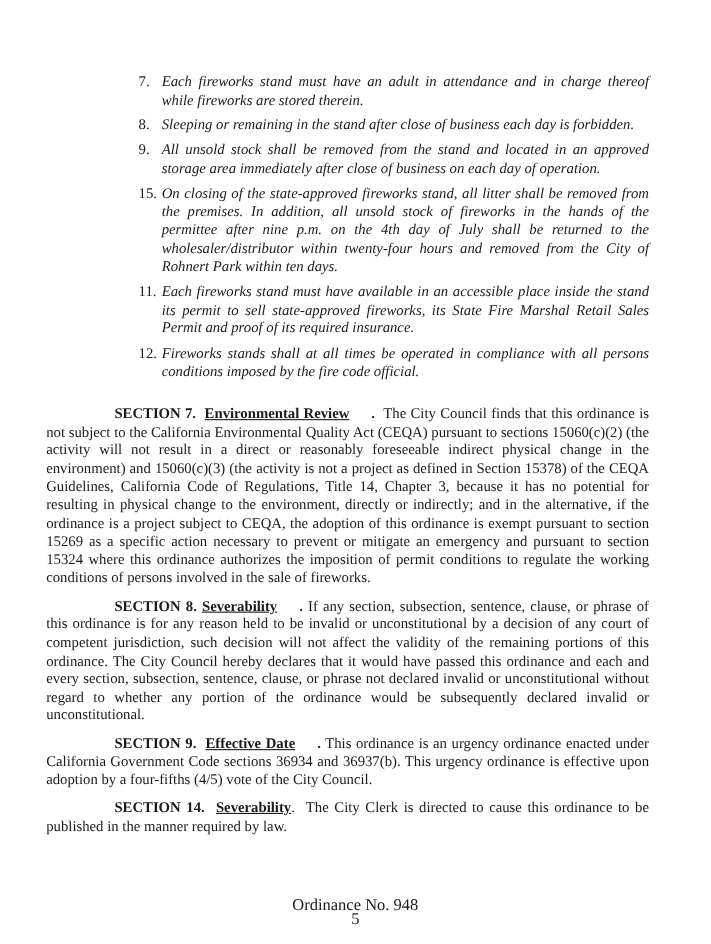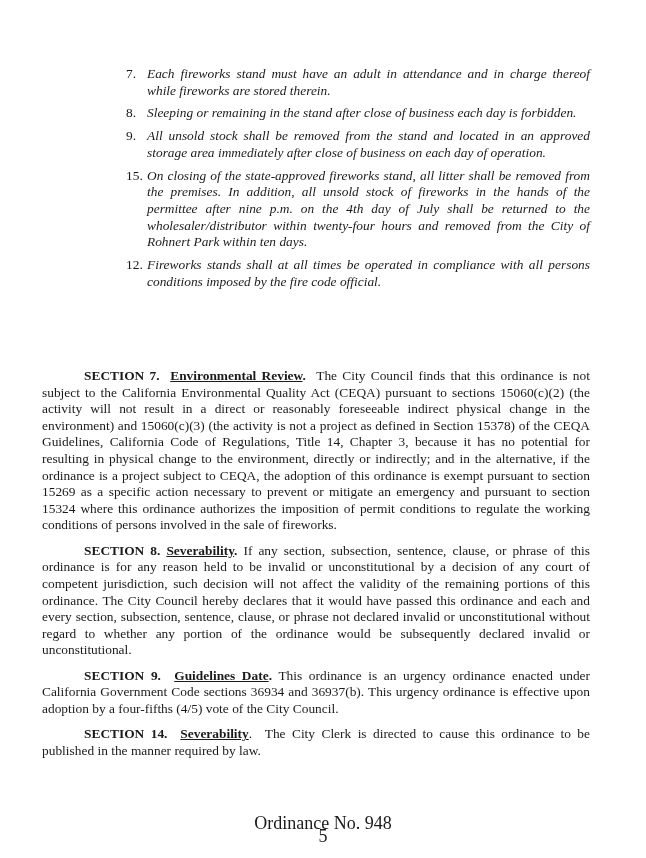--- a/index.html
+++ b/index.html
@@ -4,23 +4,23 @@
 <style>
   html, body { margin:0; padding:0; background:#ffffff; }
   body { width:646px; height:858px; position:relative; overflow:hidden;
          font-family:"Liberation Serif", serif; color:#1a1a1a; font-size:13.4px; }
   .list { position:absolute; left:126px; top:66px; width:464px; }
   .item { display:flex; line-height:16.6px; margin-bottom:6.3px; }
   .num { width:21px; flex:none; }
   .itext { flex:1; text-align:justify;font-style:italic; }
   .body { position:absolute; left:42px; width:548px; }
   .para { text-align:justify; line-height:16.6px; text-indent:42px; margin:0 0 8.8px 0; }
-  .sec { font-weight:bold; }
+  .sec { font-weight:bold;margin-left:20px; }
   .title { font-weight:bold; text-decoration:underline; }
-  .footer { position:absolute; left:0; width:646px; top:817px; text-align:center; line-height:13px; font-size:18px; }
+  .footer { position:absolute; left:0; width:646px; top:817px; text-align:center; line-height:13px; font-size:15px; }
 </style>
 </head>
 <body>
 
 <div class="list">
   <div class="item">
     <span class="num">7.</span>
     <span class="itext">Each fireworks stand must have an adult in attendance and in charge thereof while fireworks are stored therein.</span>
   </div>
   <div class="item">
@@ -29,28 +29,32 @@
   </div>
   <div class="item">
     <span class="num">9.</span>
     <span class="itext">All unsold stock shall be removed from the stand and located in an approved storage area immediately after close of business on each day of operation.</span>
   </div>
   <div class="item">
     <span class="num">15.</span>
     <span class="itext">On closing of the state-approved fireworks stand, all litter shall be removed from the premises. In addition, all unsold stock of fireworks in the hands of the permittee after nine p.m. on the 4th day of July shall be returned to the wholesaler/distributor within twenty-four hours and removed from the City of Rohnert Park within ten days.</span>
   </div>
   <div class="item">
+    <span class="num">11.</span>
+    <span class="itext">Each fireworks stand must have available in an accessible place inside the stand its permit to sell state-approved fireworks, its State Fire Marshal Retail Sales Permit and proof of its required insurance.</span>
+  </div>
+  <div class="item">
     <span class="num">12.</span>
     <span class="itext">Fireworks stands shall at all times be operated in compliance with all persons conditions imposed by the fire code official.</span>
   </div>
 </div>
 
 <div class="body" style="top:368px;">
   <p class="para"><span class="sec">SECTION 7.</span>&nbsp; <span class="title">Environmental Review</span><span class="sec">.</span>&nbsp; <span>The City Council finds that this ordinance is not subject to the California Environmental Quality Act (CEQA) pursuant to sections 15060(c)(2) (the activity will not result in a direct or reasonably foreseeable indirect physical change in the environment) and 15060(c)(3) (the activity is not a project as defined in Section 15378) of the CEQA Guidelines, California Code of Regulations, Title 14, Chapter 3, because it has no potential for resulting in physical change to the environment, directly or indirectly; and in the alternative, if the ordinance is a project subject to CEQA, the adoption of this ordinance is exempt pursuant to section 15269 as a specific action necessary to prevent or mitigate an emergency and pursuant to section 15324 where this ordinance authorizes the imposition of permit conditions to regulate the working conditions of persons involved in the sale of fireworks.</span></p>
   <p class="para"><span class="sec">SECTION 8.</span> <span class="title">Severability</span><span class="sec">.</span> <span>If any section, subsection, sentence, clause, or phrase of this ordinance is for any reason held to be invalid or unconstitutional by a decision of any court of competent jurisdiction, such decision will not affect the validity of the remaining portions of this ordinance. The City Council hereby declares that it would have passed this ordinance and each and every section, subsection, sentence, clause, or phrase not declared invalid or unconstitutional without regard to whether any portion of the ordinance would be subsequently declared invalid or unconstitutional.</span></p>
-  <p class="para"><span class="sec">SECTION 9.</span>&nbsp; <span class="title">Guidelines Date</span><span class="sec">.</span> <span>This ordinance is an urgency ordinance enacted under California Government Code sections 36934 and 36937(b).  This urgency ordinance is effective upon adoption by a four-fifths (4/5) vote of the City Council.</span></p>
+  <p class="para"><span class="sec">SECTION 9.</span>&nbsp; <span class="title">Effective Date</span><span class="sec">.</span> <span>This ordinance is an urgency ordinance enacted under California Government Code sections 36934 and 36937(b).  This urgency ordinance is effective upon adoption by a four-fifths (4/5) vote of the City Council.</span></p>
   <p class="para"><span class="sec">SECTION 14.</span>&nbsp; <span class="title">Severability</span><span>.</span>&nbsp; <span>The City Clerk is directed to cause this ordinance to be published in the manner required by law.</span></p>
 </div>
 
 <div class="footer">
   <div>Ordinance No. 948</div>
   <div>5</div>
 </div>
 
 </body></html>

